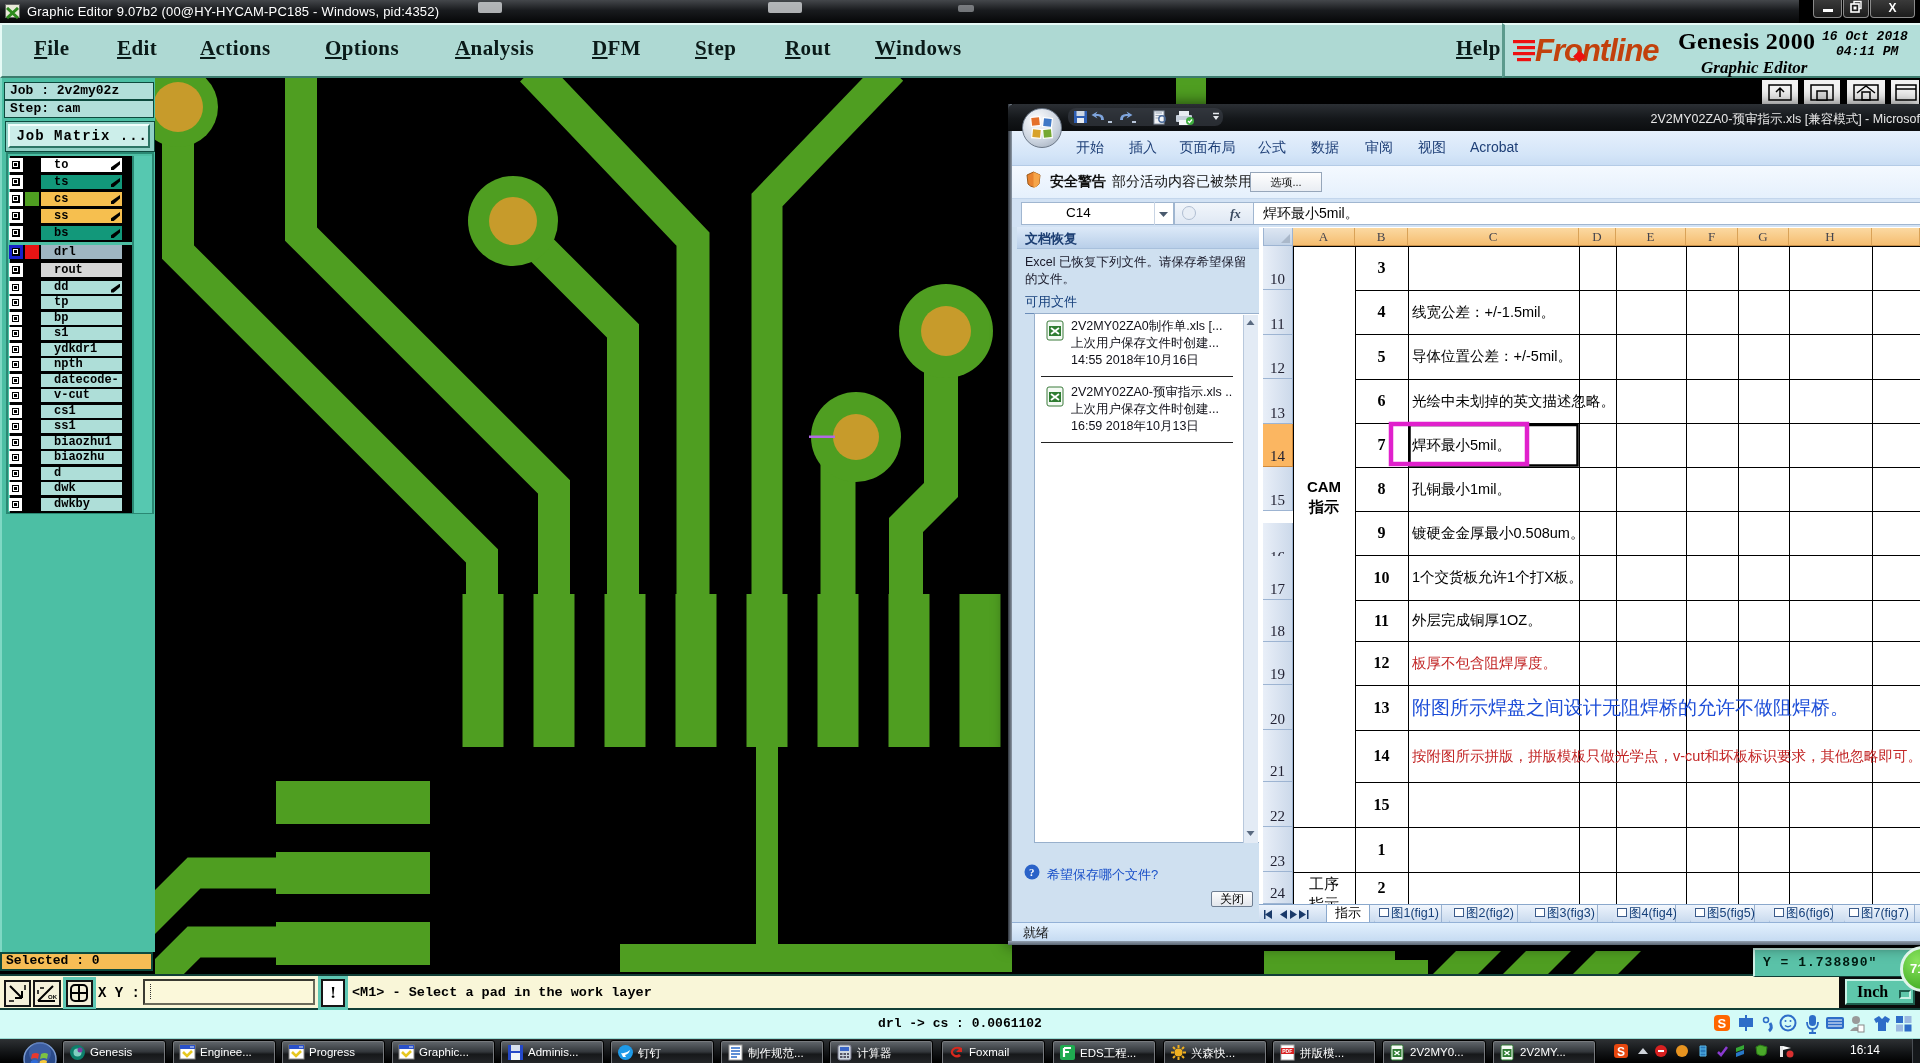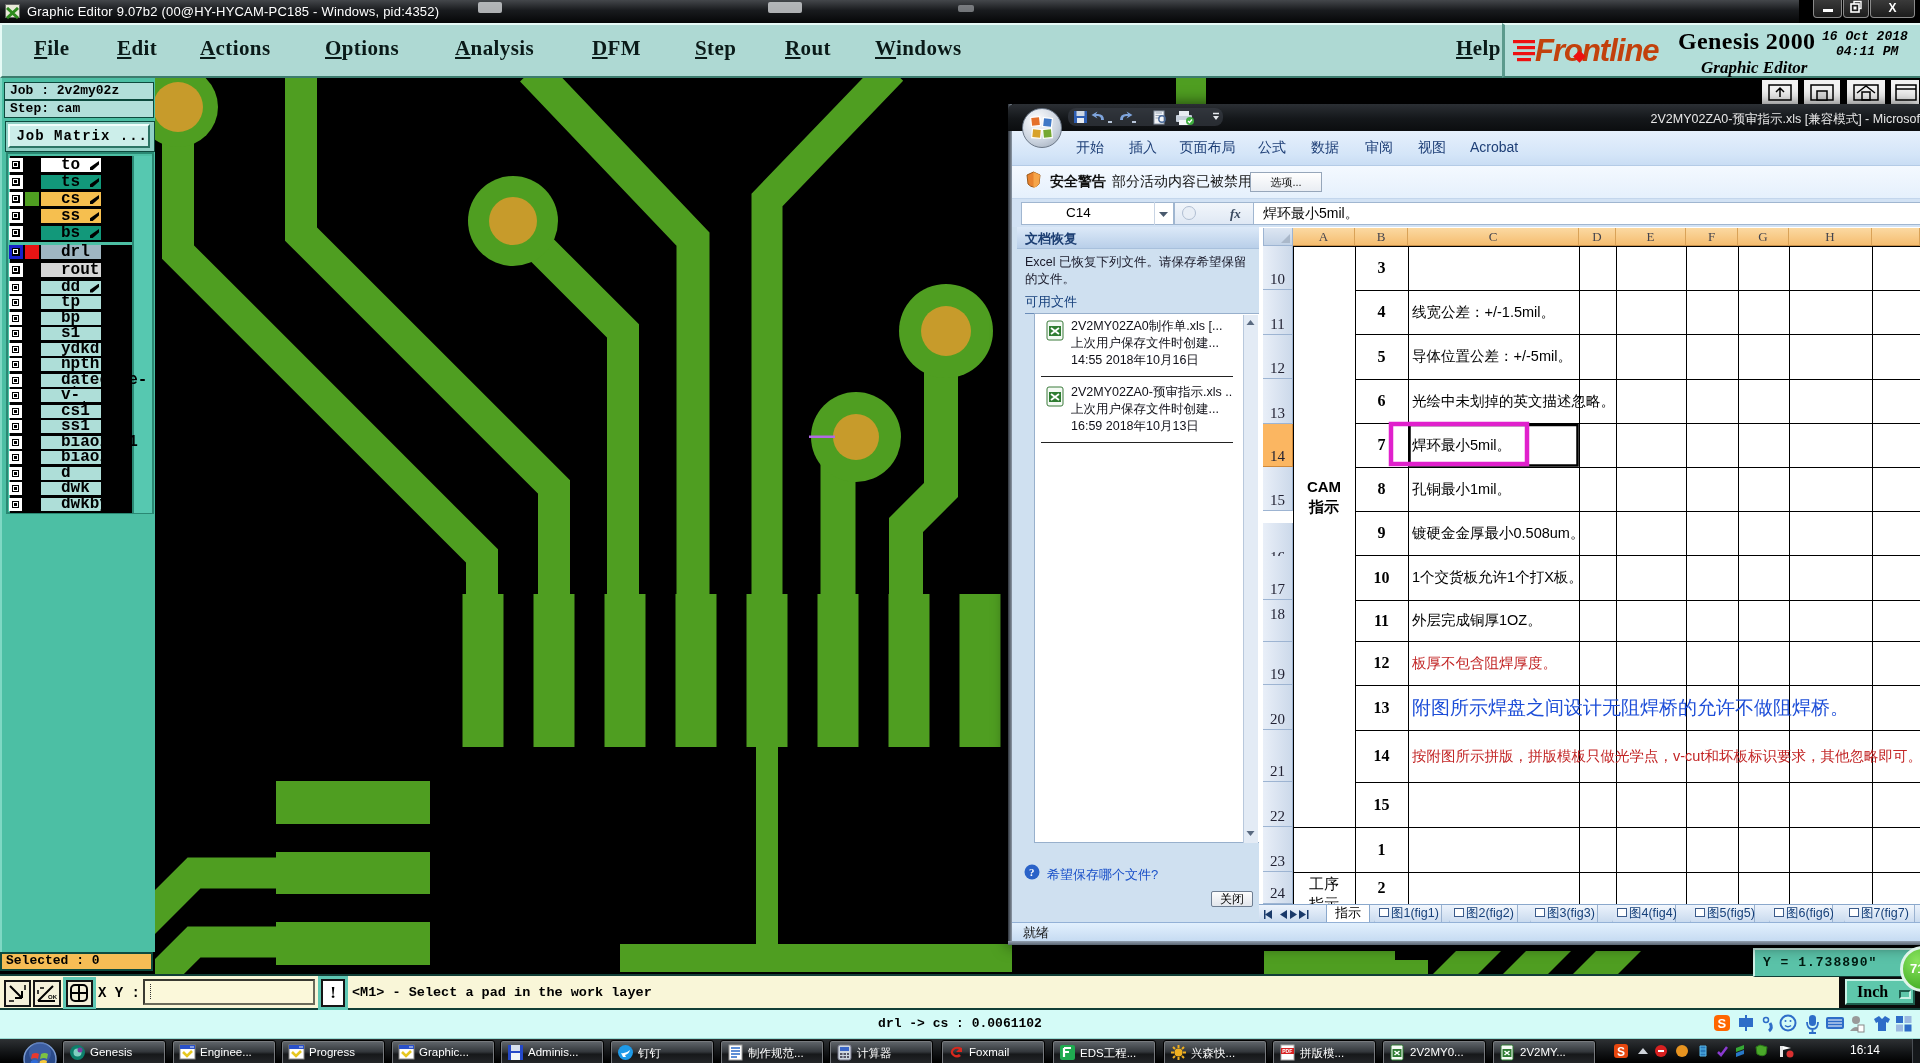--- a/index.html
+++ b/index.html
@@ -17,21 +17,21 @@
 #logo{left:1502px;top:23px;width:418px;height:55px;background:#b3ded9;border-top:2px solid #e6faf6;border-left:3px solid #5b9a8d;border-bottom:2px solid #3d7c6e;z-index:39}
 
 #sbar{left:0;top:78px;width:155px;height:874px;background:#4cbfa4;z-index:5;border-left:2px solid #7fd8c4}
 .jbox{left:2px;width:150px;background:#b2dfda;border:1px solid #0d4a3e;color:#000;font-size:13px;font-family:"Liberation Mono",monospace;font-weight:bold;line-height:15px;padding-left:5px}
 #jmx{left:3px;width:150px;height:31px;background:#8fd0c5;border:1px solid #0d4a3e}
 #jmxi{left:6px;width:142px;height:24px;background:#cceeea;border-top:2px solid #f2fffc;border-left:2px solid #f2fffc;border-right:2px solid #2c7465;border-bottom:2px solid #2c7465;color:#000;font-size:14px;font-family:"Liberation Mono",monospace;font-weight:bold;text-align:right;line-height:20px;letter-spacing:1px}
 #llist{left:4px;width:148px;height:362px;border:2px solid #2a8873;background:#4cbfa4}
 .lgrp{left:2px;background:#000}
 .cb{width:14px;height:14px;background:#000;border:3px solid #fff;position:absolute}
 .cb i{position:absolute;left:1px;top:1px;width:5px;height:5px;border:1px solid #fff;display:block}
-.lname{position:absolute;left:41px;width:60px;height:14px;color:#000;font-size:16px;font-family:"Liberation Mono",monospace;font-weight:bold;line-height:14px;padding-left:20px}
+.lname{position:absolute;left:41px;width:81px;height:14px;color:#000;font-size:12px;font-family:"Liberation Mono",monospace;font-weight:bold;line-height:14px;padding-left:13px}
 .fth{position:absolute;right:2px;top:3px;width:9px;height:9px;background:#000;clip-path:polygon(100% 0,100% 40%,30% 100%,0 100%,0 70%)}
 
 #selbox{left:0;top:952px;width:153px;height:19px;background:#f6bd55;border:2px solid #0d4a3e;color:#000;font-size:13px;font-family:"Liberation Mono",monospace;font-weight:bold;line-height:14px;padding-left:4px;z-index:6}
 #xyrow{left:0;top:974px;width:1920px;height:36px;background:#f9f6d8;border-top:2px solid #123f37;border-bottom:2px solid #123f37;z-index:6}
 .xb{background:#f4f0da;border:2px solid #151515}
 #xyin{left:143px;top:3px;width:172px;height:26px;background:#fbf8da;border:2px solid #6a6a5a;border-top-color:#3a3a32;border-left-color:#3a3a32}
 #inch{left:1839px;top:0;width:81px;height:32px;background:#0b0b0b}
 #inchb{left:6px;top:3px;width:70px;height:26px;background:#5ec7ab;border-top:2px solid #c8f2e6;border-left:2px solid #c8f2e6;border-right:2px solid #1d5c4c;border-bottom:2px solid #1d5c4c;color:#000;font-family:"Liberation Serif",serif;font-weight:bold;font-size:16px;line-height:22px;padding-left:10px}
 #ybox{left:1753px;top:948px;width:165px;height:29px;background:#5ac2a8;border:1px solid #123f37;border-top:2px solid #cdf0e6;border-left:2px solid #cdf0e6;color:#001a10;font-size:13px;font-family:"Liberation Mono",monospace;font-weight:bold;line-height:25px;padding-left:8px;z-index:7;letter-spacing:1px}
 #c71{left:1900px;top:946px;width:46px;height:46px;border-radius:50%;background:radial-gradient(circle at 35% 30%,#8ae45e,#2f9e16);border:3px solid #dff4ea;z-index:50;color:#fff;font-size:13px;font-weight:bold;line-height:40px;padding-left:7px}
@@ -614,21 +614,21 @@
 <div class="a" style="left:530px;top:1px;width:83px;height:18px;background:linear-gradient(#fbd9a2,#f5bd70);border-right:1px solid #d9a257;border-bottom:1px solid #c8914a;text-align:center;font-size:13px;line-height:18px;color:#44444e;font-family:'Liberation Serif',serif">H</div>
 <div class="a" style="left:613px;top:1px;width:48px;height:18px;background:linear-gradient(#fbd9a2,#f5bd70);border-right:1px solid #d9a257;border-bottom:1px solid #c8914a;text-align:center;font-size:13px;line-height:18px;color:#44444e;font-family:'Liberation Serif',serif"></div>
 <div class="a" style="left:4px;top:19px;width:30px;height:44px;background:linear-gradient(90deg,#e9eff8,#ccd9ea);border-right:1px solid #9db4d2;border-bottom:1px solid #9db4d2;display:flex;align-items:flex-end;justify-content:center;font-size:15px;color:#223;font-family:'Liberation Serif',serif;padding-bottom:1px">10</div>
 <div class="a" style="left:4px;top:63px;width:30px;height:44.5px;background:linear-gradient(90deg,#e9eff8,#ccd9ea);border-right:1px solid #9db4d2;border-bottom:1px solid #9db4d2;display:flex;align-items:flex-end;justify-content:center;font-size:15px;color:#223;font-family:'Liberation Serif',serif;padding-bottom:1px">11</div>
 <div class="a" style="left:4px;top:107.5px;width:30px;height:44.5px;background:linear-gradient(90deg,#e9eff8,#ccd9ea);border-right:1px solid #9db4d2;border-bottom:1px solid #9db4d2;display:flex;align-items:flex-end;justify-content:center;font-size:15px;color:#223;font-family:'Liberation Serif',serif;padding-bottom:1px">12</div>
 <div class="a" style="left:4px;top:152px;width:30px;height:44.5px;background:linear-gradient(90deg,#e9eff8,#ccd9ea);border-right:1px solid #9db4d2;border-bottom:1px solid #9db4d2;display:flex;align-items:flex-end;justify-content:center;font-size:15px;color:#223;font-family:'Liberation Serif',serif;padding-bottom:1px">13</div>
 <div class="a" style="left:4px;top:196.5px;width:30px;height:43.5px;background:#fbb661;border-right:1px solid #d0893a;border-bottom:1px solid #d0893a;display:flex;align-items:flex-end;justify-content:center;font-size:15px;color:#223;font-family:'Liberation Serif',serif;padding-bottom:1px">14</div>
 <div class="a" style="left:4px;top:240px;width:30px;height:44px;background:linear-gradient(90deg,#e9eff8,#ccd9ea);border-right:1px solid #9db4d2;border-bottom:1px solid #9db4d2;display:flex;align-items:flex-end;justify-content:center;font-size:15px;color:#223;font-family:'Liberation Serif',serif;padding-bottom:1px">15</div>
 <div class="a" style="left:4px;top:296px;width:30px;height:44.5px;background:linear-gradient(90deg,#e9eff8,#ccd9ea);border-right:1px solid #9db4d2;border-bottom:1px solid #9db4d2;display:flex;align-items:flex-end;justify-content:center;font-size:15px;color:#223;font-family:'Liberation Serif',serif;padding-bottom:1px">16</div>
 <div class="a" style="left:4px;top:328.5px;width:30px;height:44.5px;background:linear-gradient(90deg,#e9eff8,#ccd9ea);border-right:1px solid #9db4d2;border-bottom:1px solid #9db4d2;display:flex;align-items:flex-end;justify-content:center;font-size:15px;color:#223;font-family:'Liberation Serif',serif;padding-bottom:1px">17</div>
-<div class="a" style="left:4px;top:373px;width:30px;height:41.5px;background:linear-gradient(90deg,#e9eff8,#ccd9ea);border-right:1px solid #9db4d2;border-bottom:1px solid #9db4d2;display:flex;align-items:flex-end;justify-content:center;font-size:15px;color:#223;font-family:'Liberation Serif',serif;padding-bottom:18px">18</div>
+<div class="a" style="left:4px;top:373px;width:30px;height:41.5px;background:linear-gradient(90deg,#e9eff8,#ccd9ea);border-right:1px solid #9db4d2;border-bottom:1px solid #9db4d2;display:flex;align-items:flex-end;justify-content:center;font-size:15px;color:#223;font-family:'Liberation Serif',serif;padding-bottom:1px">18</div>
 <div class="a" style="left:4px;top:414.5px;width:30px;height:43.5px;background:linear-gradient(90deg,#e9eff8,#ccd9ea);border-right:1px solid #9db4d2;border-bottom:1px solid #9db4d2;display:flex;align-items:flex-end;justify-content:center;font-size:15px;color:#223;font-family:'Liberation Serif',serif;padding-bottom:1px">19</div>
 <div class="a" style="left:4px;top:458px;width:30px;height:45px;background:linear-gradient(90deg,#e9eff8,#ccd9ea);border-right:1px solid #9db4d2;border-bottom:1px solid #9db4d2;display:flex;align-items:flex-end;justify-content:center;font-size:15px;color:#223;font-family:'Liberation Serif',serif;padding-bottom:1px">20</div>
 <div class="a" style="left:4px;top:503px;width:30px;height:52px;background:linear-gradient(90deg,#e9eff8,#ccd9ea);border-right:1px solid #9db4d2;border-bottom:1px solid #9db4d2;display:flex;align-items:flex-end;justify-content:center;font-size:15px;color:#223;font-family:'Liberation Serif',serif;padding-bottom:1px">21</div>
 <div class="a" style="left:4px;top:555px;width:30px;height:45px;background:linear-gradient(90deg,#e9eff8,#ccd9ea);border-right:1px solid #9db4d2;border-bottom:1px solid #9db4d2;display:flex;align-items:flex-end;justify-content:center;font-size:15px;color:#223;font-family:'Liberation Serif',serif;padding-bottom:1px">22</div>
 <div class="a" style="left:4px;top:600px;width:30px;height:45px;background:linear-gradient(90deg,#e9eff8,#ccd9ea);border-right:1px solid #9db4d2;border-bottom:1px solid #9db4d2;display:flex;align-items:flex-end;justify-content:center;font-size:15px;color:#223;font-family:'Liberation Serif',serif;padding-bottom:1px">23</div>
 <div class="a" style="left:4px;top:645px;width:30px;height:32px;background:linear-gradient(90deg,#e9eff8,#ccd9ea);border-right:1px solid #9db4d2;border-bottom:1px solid #9db4d2;display:flex;align-items:flex-end;justify-content:center;font-size:15px;color:#223;font-family:'Liberation Serif',serif;padding-bottom:1px">24</div>
 <svg class="a" style="left:0;top:0" width="661" height="677">
           <g stroke="#000" stroke-width="1">
             <line x1="34.5" y1="19" x2="34.5" y2="677"></line>
             <line x1="96.5" y1="19" x2="96.5" y2="677"></line>

